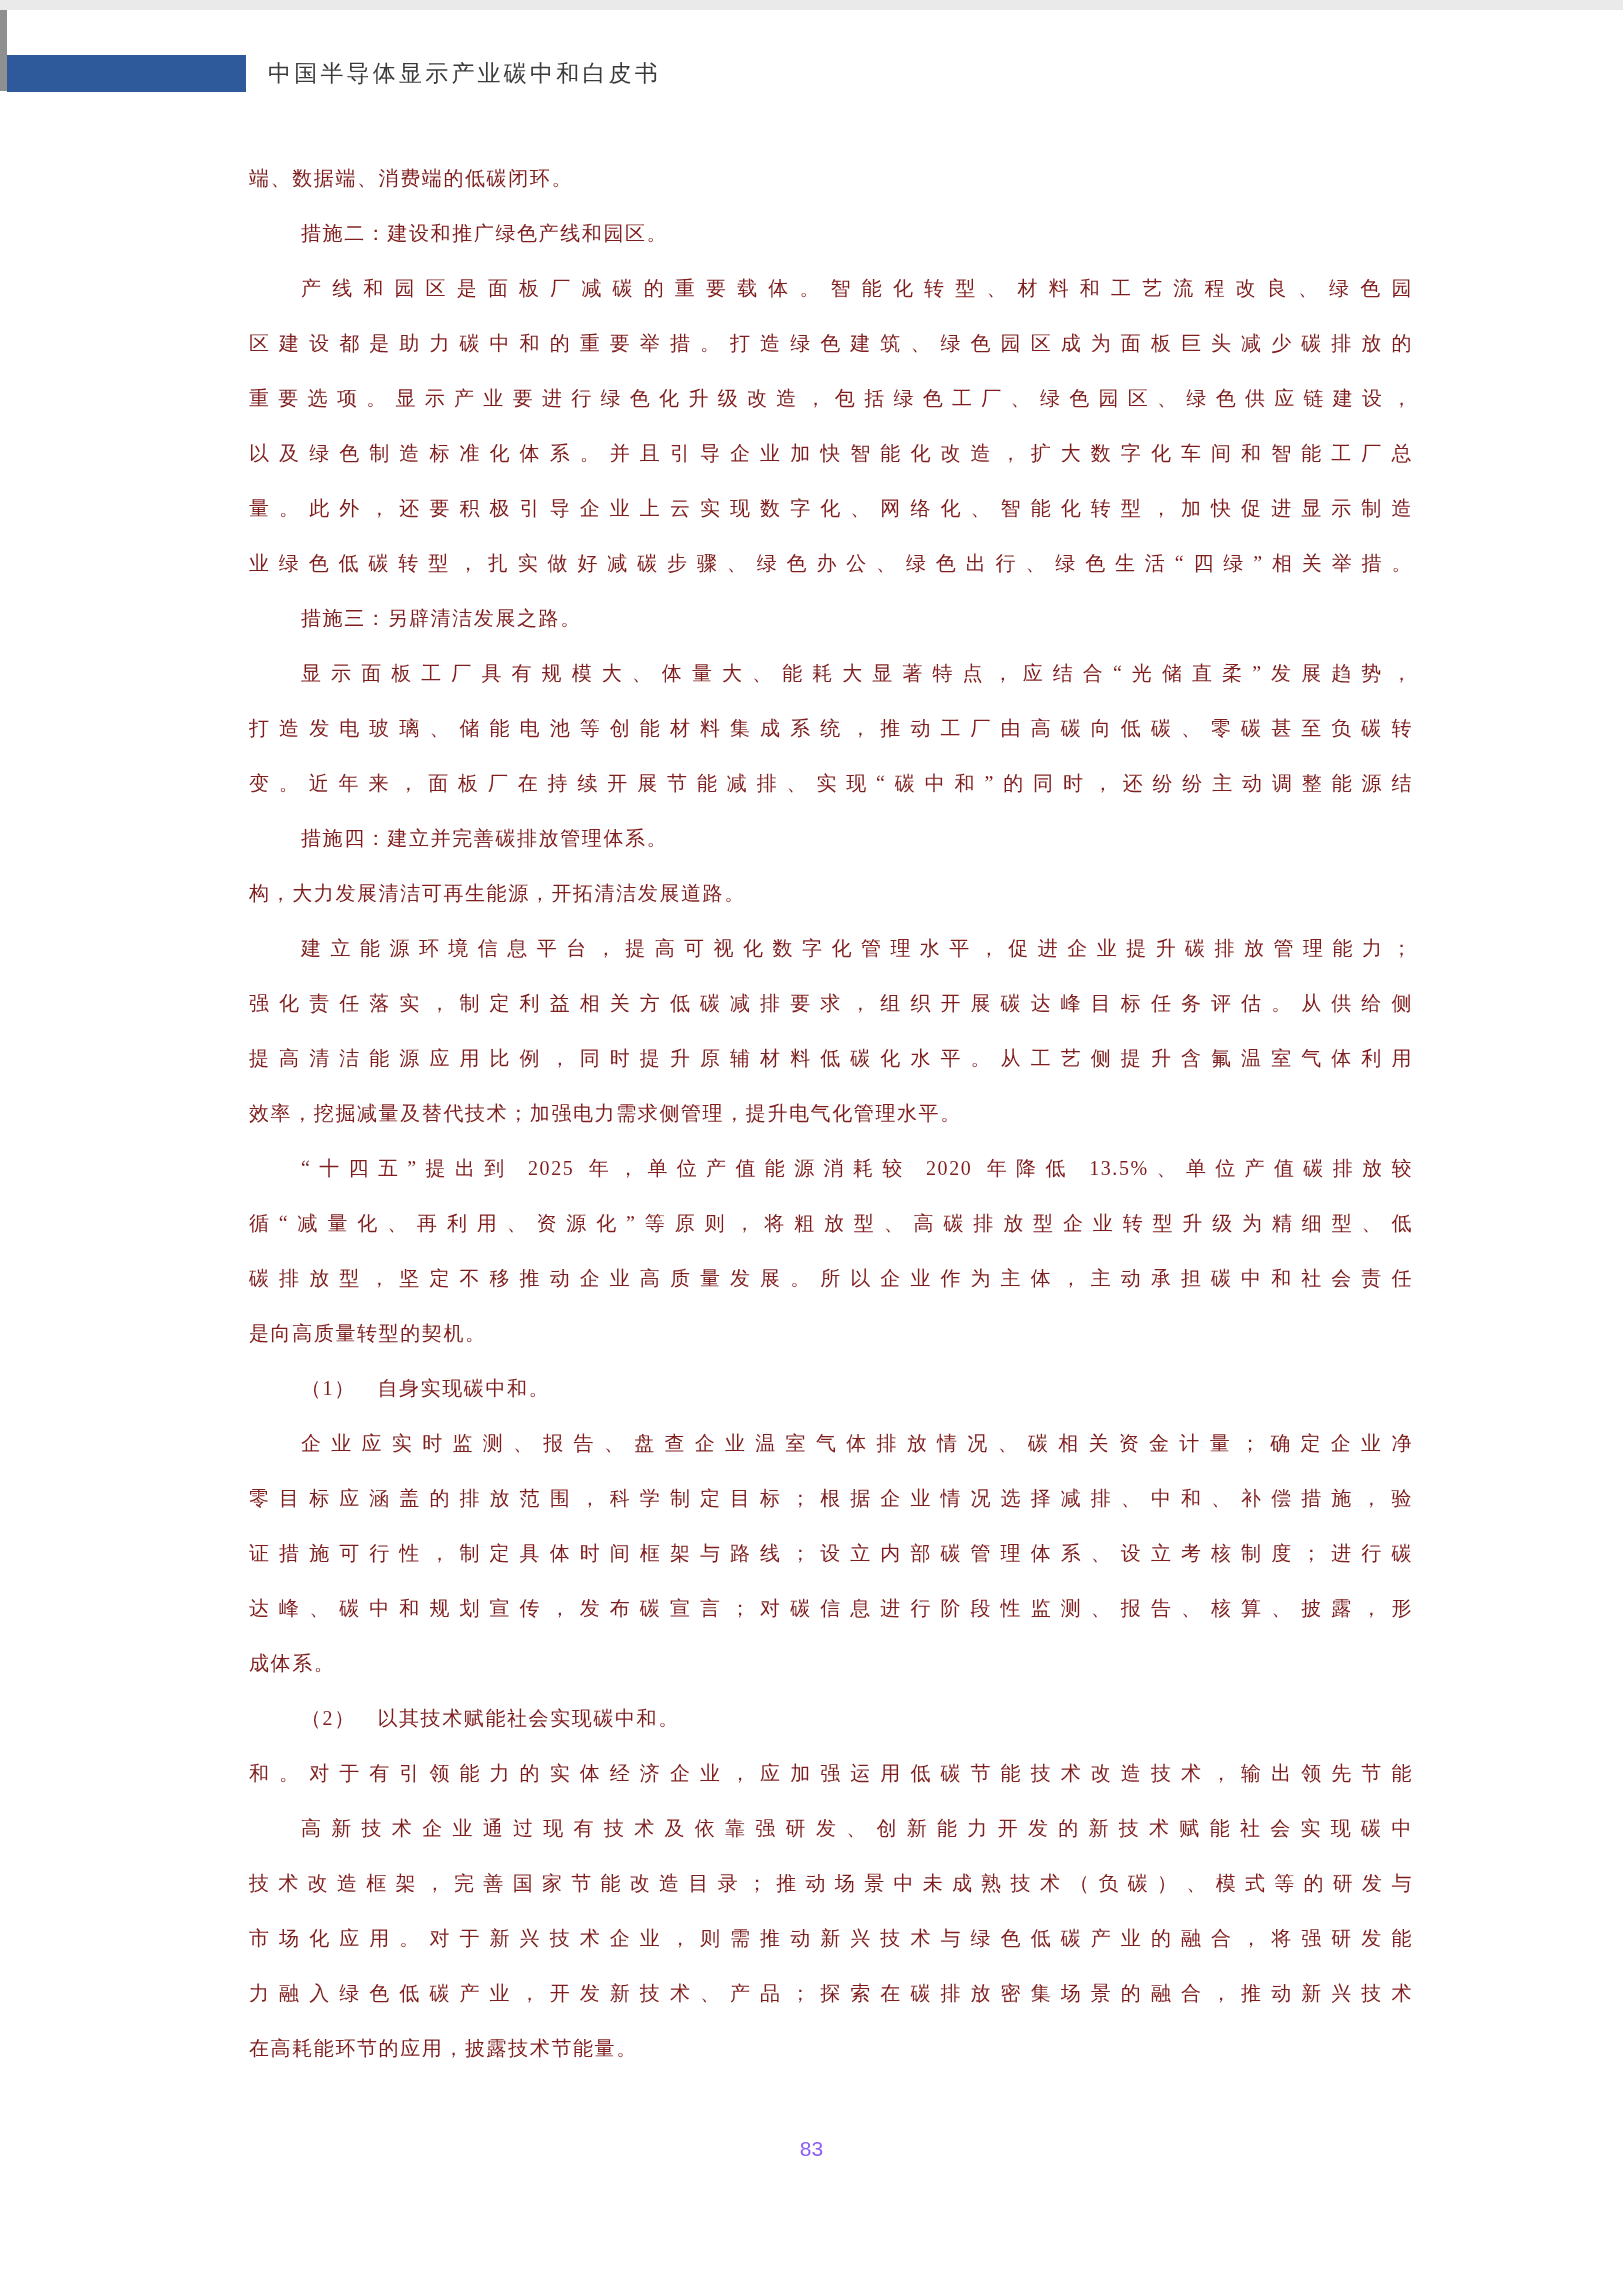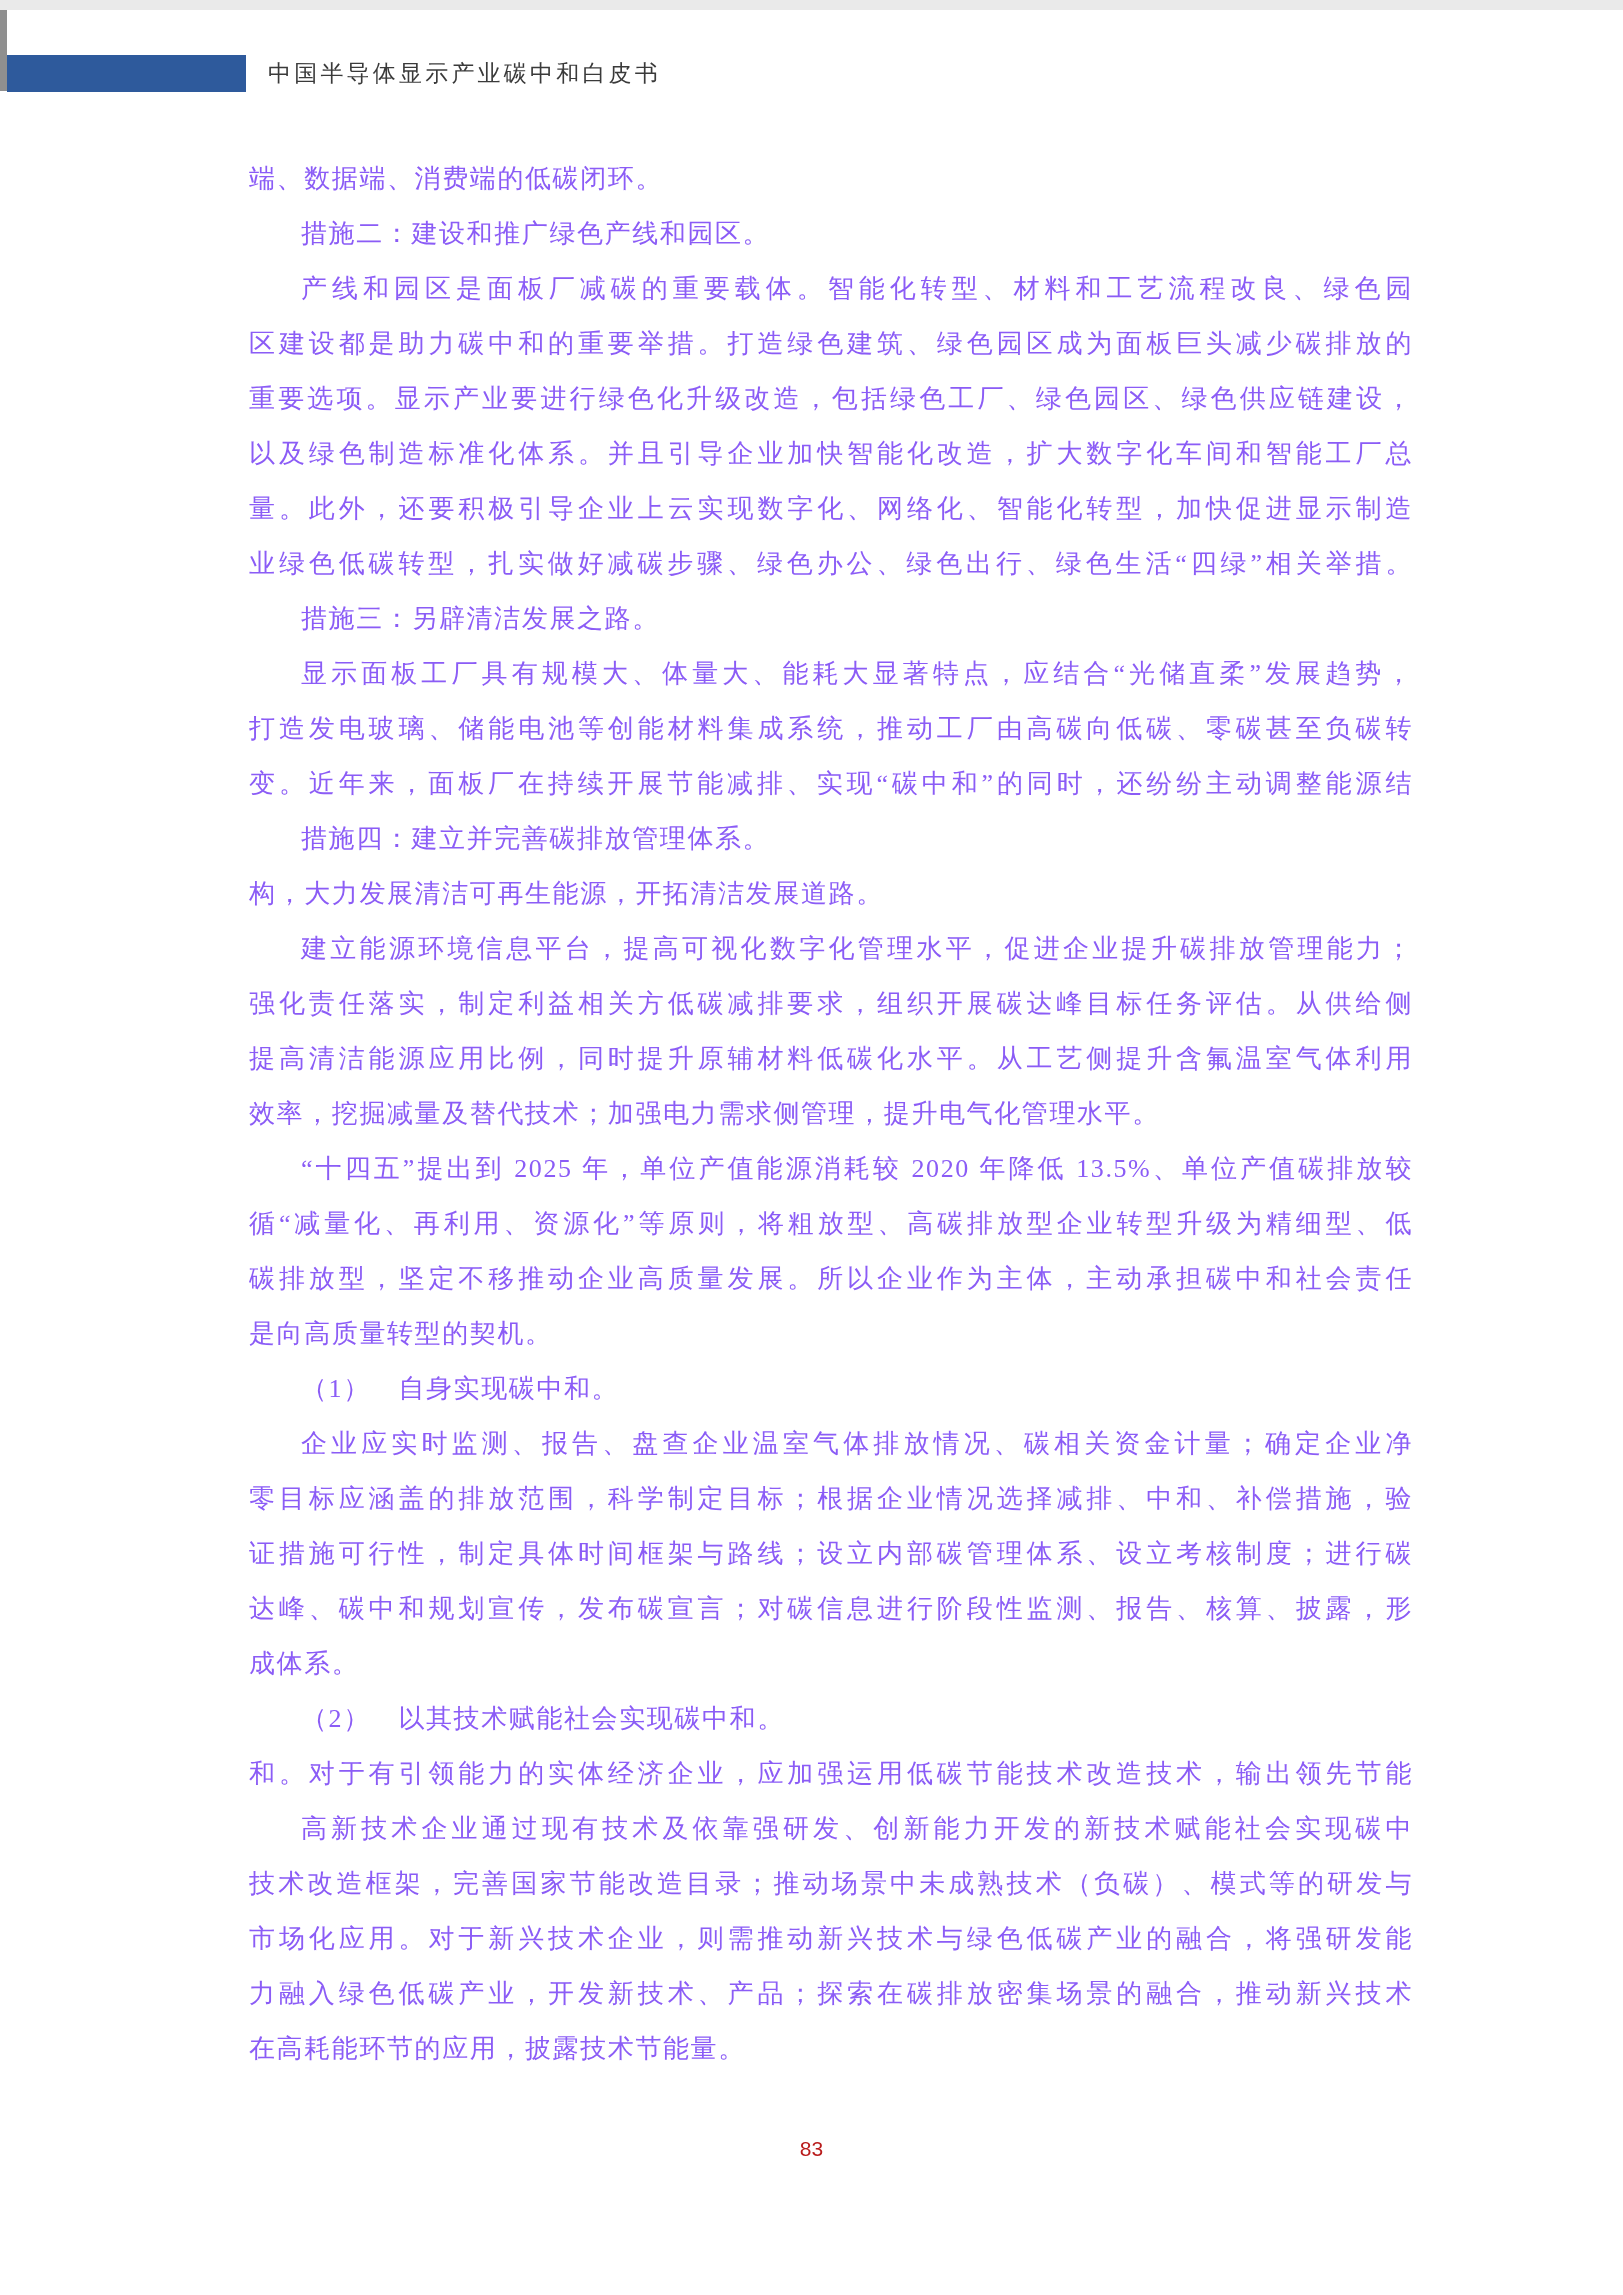--- a/index.html
+++ b/index.html
@@ -36,34 +36,34 @@
     color: #3a3a3a;
     font-family: "Liberation Sans", sans-serif;
     white-space: nowrap;
   }
   .body-lines {
     position: absolute; left: 249px; top: 151px;
     width: 1164px;
   }
   .line {
     height: 55px; line-height: 55px;
-    font-size: 26px; letter-spacing: 1.6px;
-    color: #8b5cf6;
+    font-size: 20px; letter-spacing: 1.6px;
+    color: #7f1d1d;
     text-align: justify;
     text-align-last: left;
     white-space: normal;
     overflow: visible;
   }
   .line.full { text-align-last: justify; }
   .line.indent { text-indent: 52px; }
   .page-number {
     position: absolute; left: 0; top: 2133px;
     width: 1623px; height: 32px; line-height: 32px;
     text-align: center;
-    font-size: 21px; color: #b91c1c;
+    font-size: 21px; color: #8b5cf6;
     font-family: "Liberation Sans", sans-serif;
   }
   .watermark {
     position: absolute; right: 29px; top: 2221px;
     font-size: 42px; font-weight: 700;
     color: #ef4444;
     letter-spacing: 0.8px;
     font-family: "Liberation Sans", sans-serif;
     text-shadow: -2.4px -2.4px 0 #ffffff, -0.8px 1.6px 0 rgba(255,255,255,0.55);
     white-space: nowrap;

